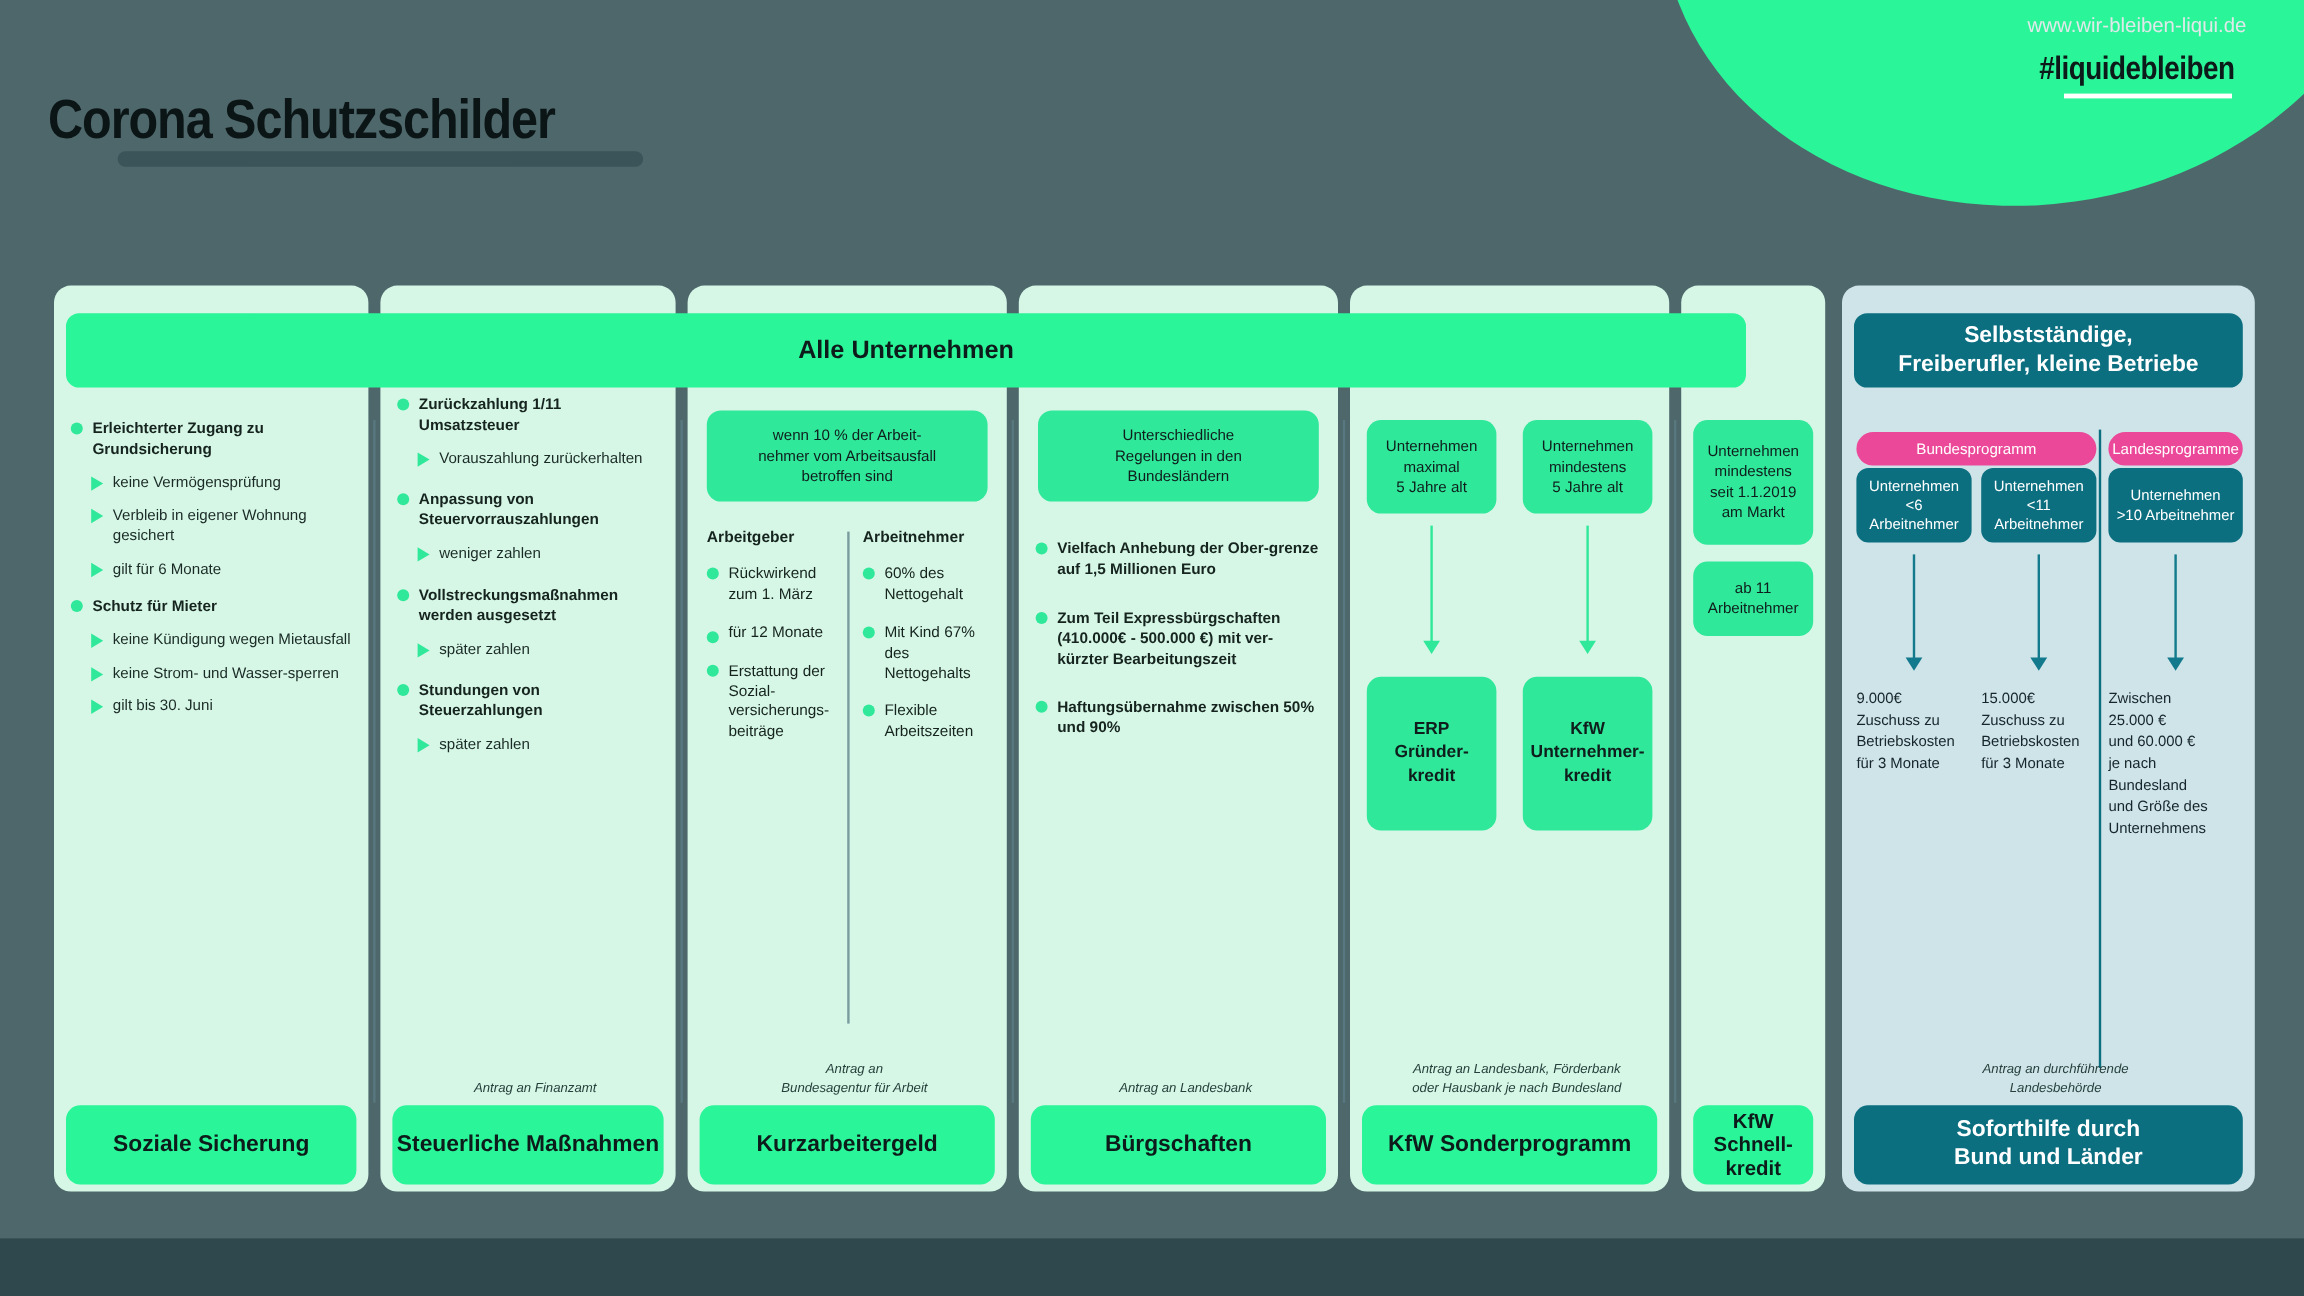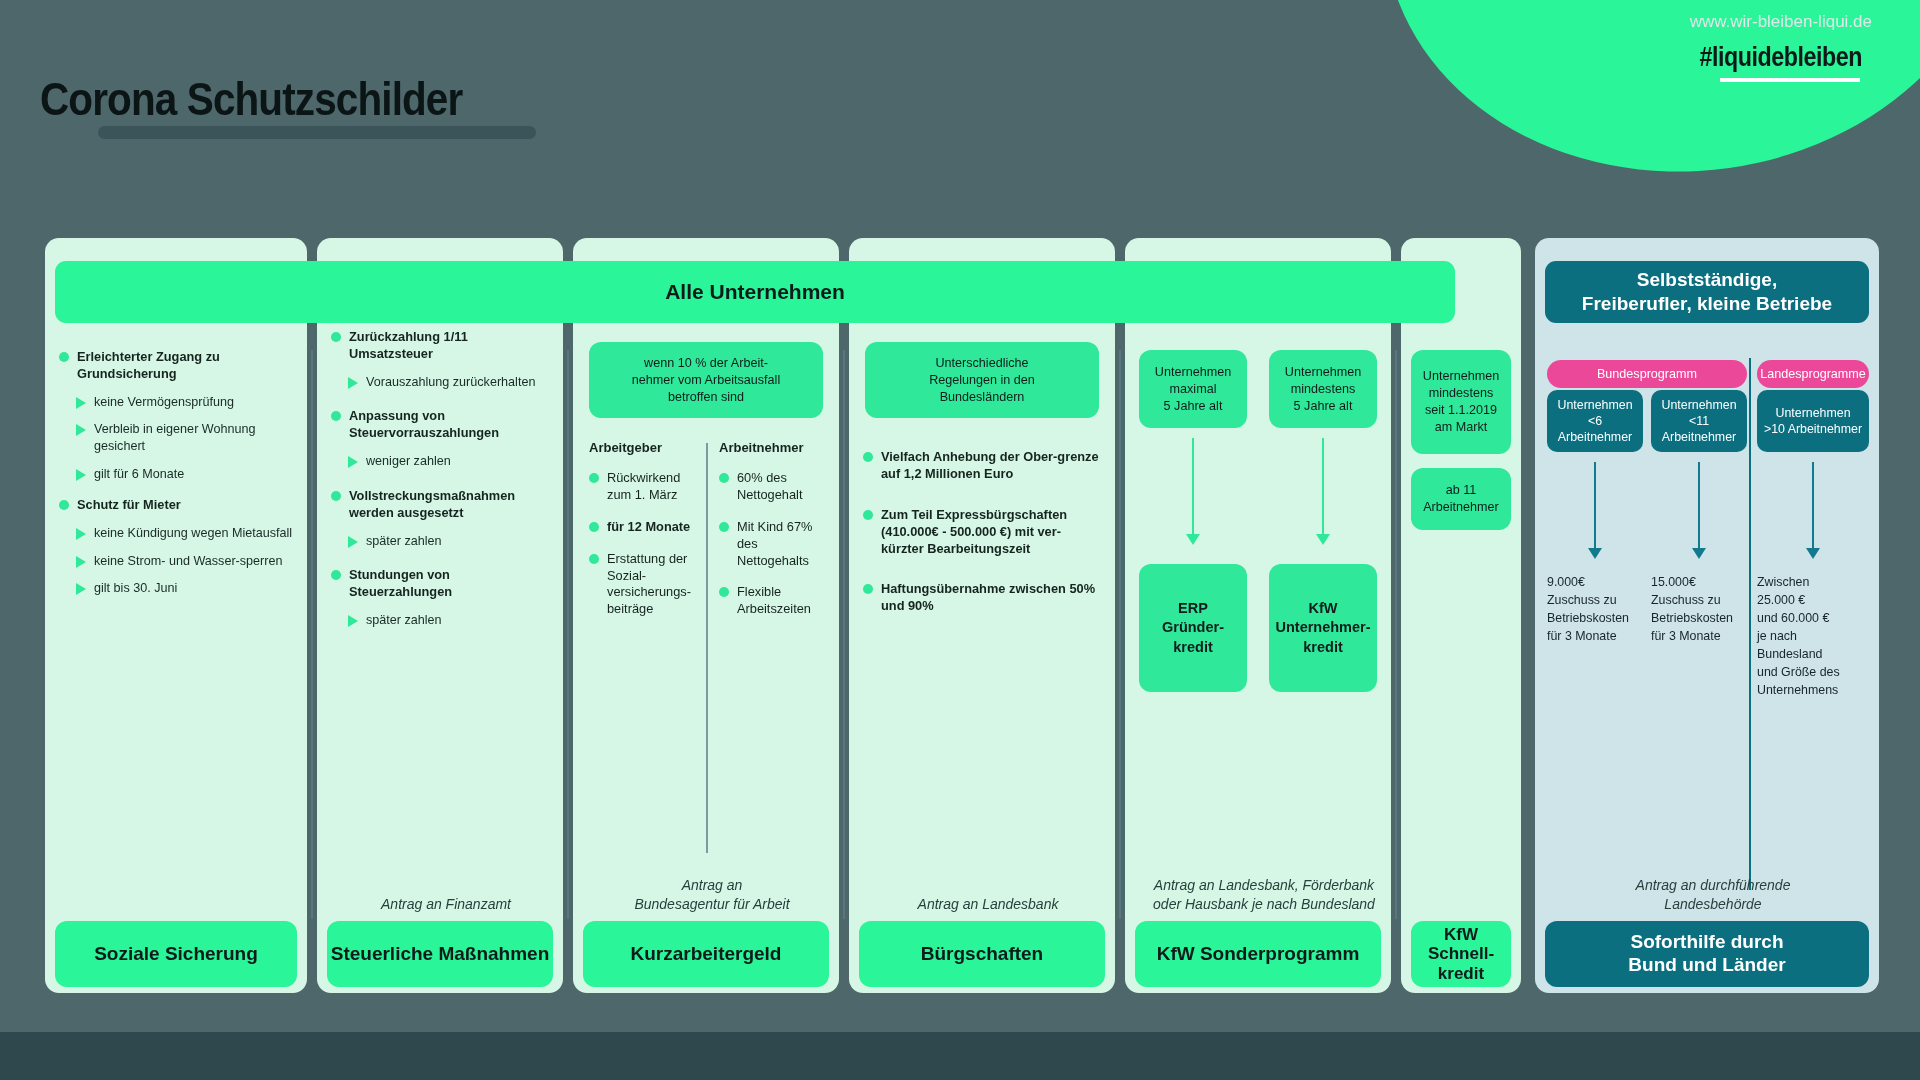--- a/index.html
+++ b/index.html
@@ -96,21 +96,21 @@
     background: #2fe89a; border-radius: 12px;
     display: flex; align-items: center; justify-content: center;
     text-align: center; color: #0f1d1c;
     font-size: 12.6px; line-height: 1.35; padding: 10px 8px;
   }
   .sub-head { font-size: 13px; font-weight: 700; color: #16241f; }
 
   .note {
     position: absolute; left: 0; right: 0; bottom: 78px;
     text-align: center; font-style: italic;
-    font-size: 14px; color: #26403c; line-height: 1.4; padding-left: 12px;
+    font-size: 11px; color: #26403c; line-height: 1.4; padding-left: 12px;
   }
   .foot-btn {
     position: absolute; left: 10px; right: 10px; bottom: 6px; height: 66px;
     background: #2af598; border-radius: 12px;
     display: flex; align-items: center; justify-content: center;
     text-align: center; font-size: 19px; font-weight: 700; color: #0d1b1b;
     line-height: 1.15;
   }
 
   
@@ -277,21 +277,21 @@
     <div class="col" style="left:528px;width:266px;">
       <div class="divider" style="left:-6px;"></div>
       <div class="pill" style="position:absolute;left:16px;right:16px;top:104px;height:76px;">wenn 10 % der Arbeit-<br>nehmer vom Arbeitsausfall<br>betroffen sind</div>
 
       <div style="position:absolute;left:16px;top:202px;width:108px;">
         <div class="sub-head">Arbeitgeber</div>
         <div class="b-main" style="font-weight:400;">
           <span class="dot"></span>
           <span>Rückwirkend zum 1. März</span>
         </div>
-        <div class="b-main" style="font-weight:700;">
+        <div class="b-main" style="font-weight:400;align-items:flex-end;">
           <span class="dot"></span>
           <span>für 12 Monate</span>
         </div>
         <div class="b-main" style="font-weight:400;">
           <span class="dot"></span>
           <span>Erstattung der Sozial-versicherungs-beiträge</span>
         </div>
       </div>
 
       <div class="divider" style="left:133px;top:205px;bottom:140px;"></div>
@@ -315,21 +315,21 @@
       <div class="note">Antrag an<br>Bundesagentur für Arbeit</div>
       <div class="foot-btn">Kurzarbeitergeld</div>
     </div>
 
     <div class="col" style="left:804px;width:266px;">
       <div class="divider" style="left:-6px;"></div>
       <div class="pill" style="position:absolute;left:16px;right:16px;top:104px;height:76px;">Unterschiedliche<br>Regelungen in den<br>Bundesländern</div>
       <div class="blist" style="padding-top:196px;">
         <div class="b-main">
           <span class="dot"></span>
-          <span>Vielfach Anhebung der Ober-grenze auf 1,2 Millionen Euro</span>
+          <span>Vielfach Anhebung der Ober-grenze auf 1,5 Millionen Euro</span>
         </div>
         <div class="b-main" style="margin-top:24px;">
           <span class="dot"></span>
           <span>Zum Teil Expressbürgschaften (410.000€ - 500.000 €) mit ver-kürzter Bearbeitungszeit</span>
         </div>
         <div class="b-main" style="margin-top:24px;">
           <span class="dot"></span>
           <span>Haftungsübernahme zwischen 50% und 90%</span>
         </div>
       </div>

